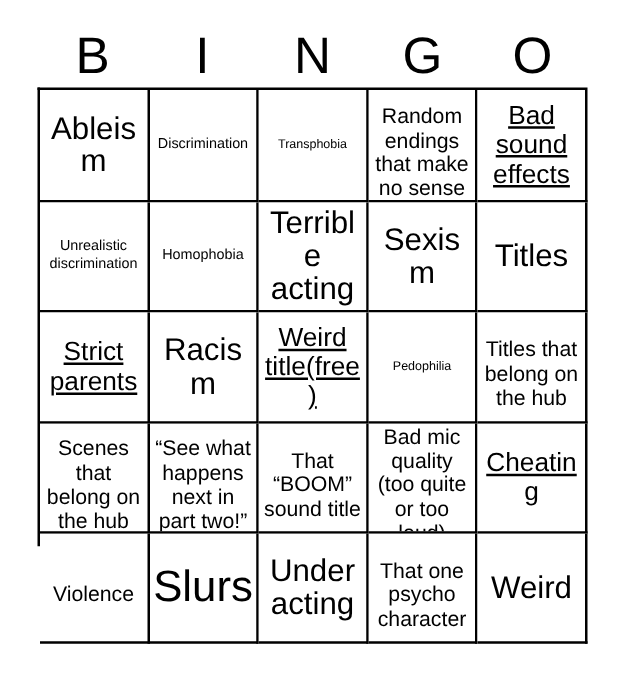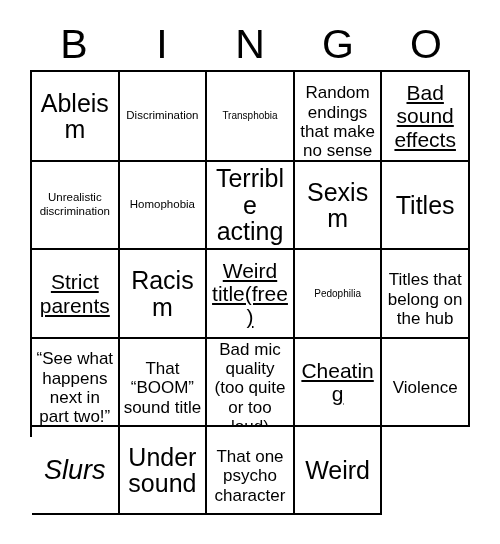--- a/index.html
+++ b/index.html
@@ -73,21 +73,21 @@
   }
   .cell .cell-text {
     display: block;
     width: 100%;
     line-height: 1.12;
     word-wrap: break-word;
     hyphens: none;
   }
 
   
-  .sz-xl  .cell-text { font-size: 27px; line-height: 1.05; font-style: italic; }
+  .sz-xl  .cell-text { font-size: 35px; line-height: 1.05; }
   .sz-lg  .cell-text { font-size: 25px; line-height: 1.06; }
   .sz-md  .cell-text { font-size: 21px; line-height: 1.1; text-decoration: underline; }
   .sz-sm  .cell-text { font-size: 17px; line-height: 1.14; margin-top: 12px; }
   .sz-xs  .cell-text { font-size: 10px; line-height: 1.18; }
   .sz-xxs .cell-text { font-size: 11.5px; line-height: 1.2; }
 </style>
 </head>
 <body>
 
 <div id="card">
@@ -144,40 +144,43 @@
         <span class="cell-text">Weird title(free)</span>
       </div>
     <div class="cell sz-xs">
         <span class="cell-text">Pedophilia</span>
       </div>
     <div class="cell sz-sm">
         <span class="cell-text">Titles that belong on the hub</span>
       </div>
 
     <div class="cell sz-sm">
+        <span class="cell-text">Scenes that belong on the hub</span>
+      </div>
+    <div class="cell sz-sm">
         <span class="cell-text">“See what happens next in part two!”</span>
       </div>
     <div class="cell sz-sm">
         <span class="cell-text">That “BOOM” sound title</span>
       </div>
     <div class="cell sz-sm">
         <span class="cell-text">Bad mic quality (too quite or too loud)</span>
       </div>
     <div class="cell sz-md">
         <span class="cell-text">Cheating</span>
       </div>
 
     <div class="cell sz-sm">
         <span class="cell-text">Violence</span>
       </div>
     <div class="cell sz-xl">
         <span class="cell-text">Slurs</span>
       </div>
     <div class="cell sz-lg">
-        <span class="cell-text">Under sound</span>
+        <span class="cell-text">Under acting</span>
       </div>
     <div class="cell sz-sm">
         <span class="cell-text">That one psycho character</span>
       </div>
     <div class="cell sz-lg">
         <span class="cell-text">Weird</span>
       </div>
 
   </div>
 </div>

